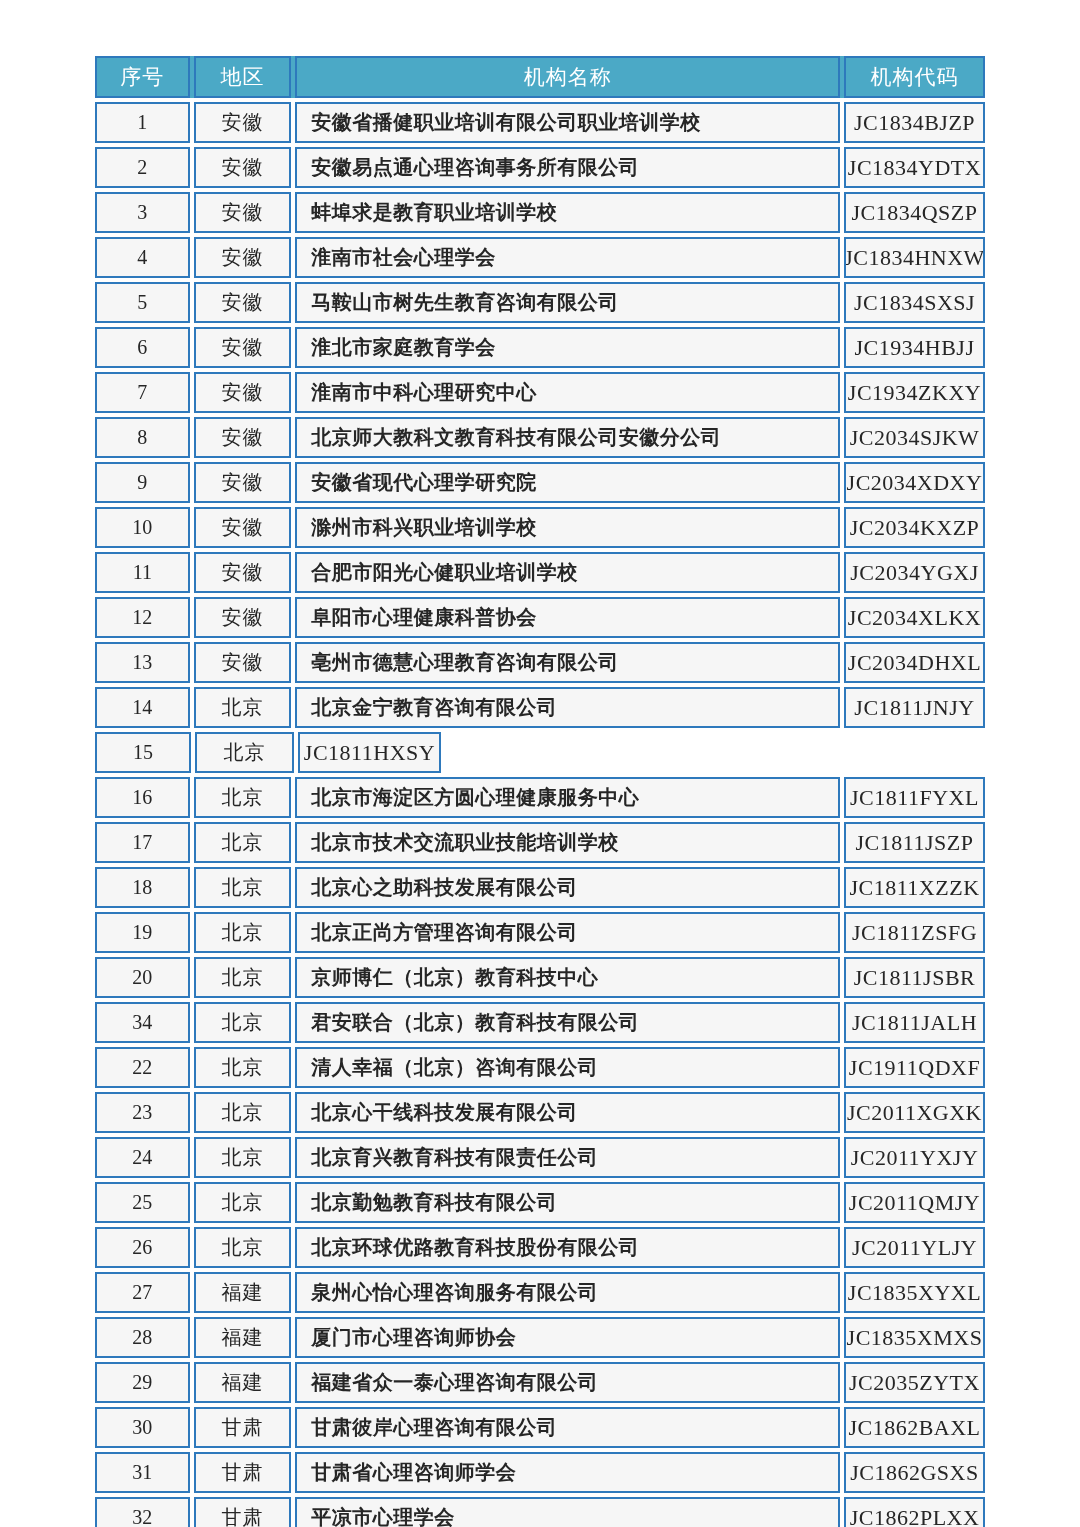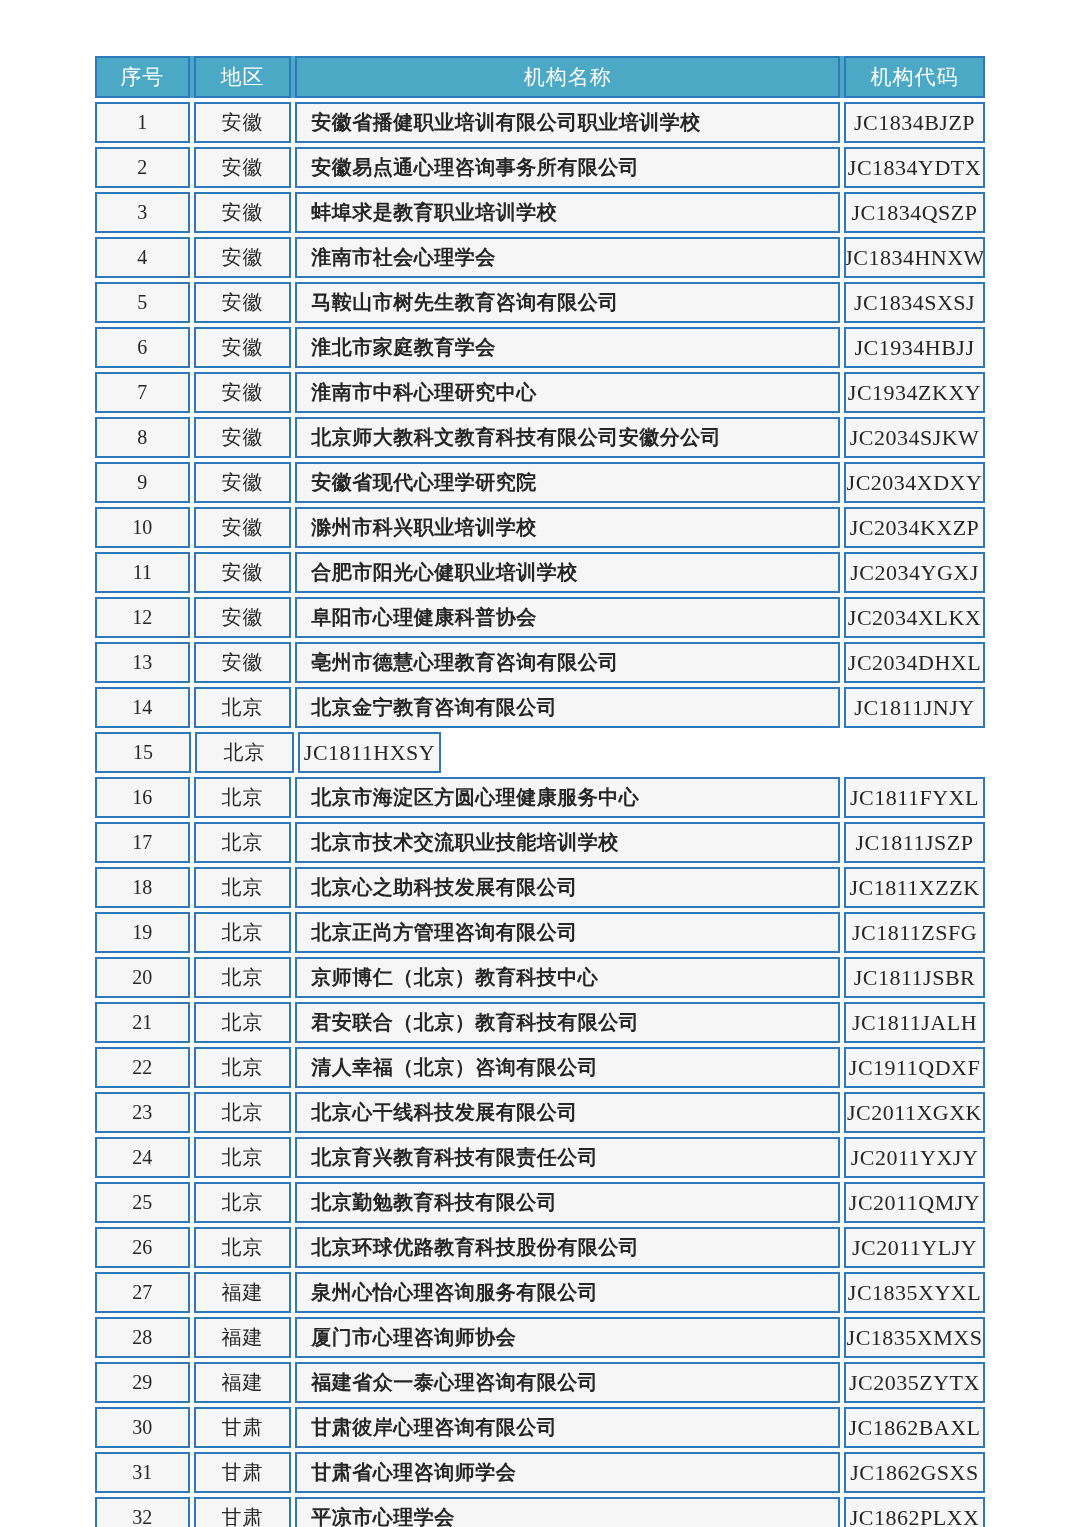--- a/index.html
+++ b/index.html
@@ -205,21 +205,21 @@
           <div class="cell w-name cell-name">北京正尚方管理咨询有限公司</div>
           <div class="cell w-code cell-code">JC1811ZSFG</div>
         </div>
         <div class="row">
           <div class="cell w-no cell-no">20</div>
           <div class="cell w-reg cell-region">北京</div>
           <div class="cell w-name cell-name">京师博仁（北京）教育科技中心</div>
           <div class="cell w-code cell-code">JC1811JSBR</div>
         </div>
         <div class="row">
-          <div class="cell w-no cell-no">21</div>
+          <div class="cell w-no cell-no">34</div>
           <div class="cell w-reg cell-region">北京</div>
           <div class="cell w-name cell-name">君安联合（北京）教育科技有限公司</div>
           <div class="cell w-code cell-code">JC1811JALH</div>
         </div>
         <div class="row">
           <div class="cell w-no cell-no">22</div>
           <div class="cell w-reg cell-region">北京</div>
           <div class="cell w-name cell-name">清人幸福（北京）咨询有限公司</div>
           <div class="cell w-code cell-code">JC1911QDXF</div>
         </div>

